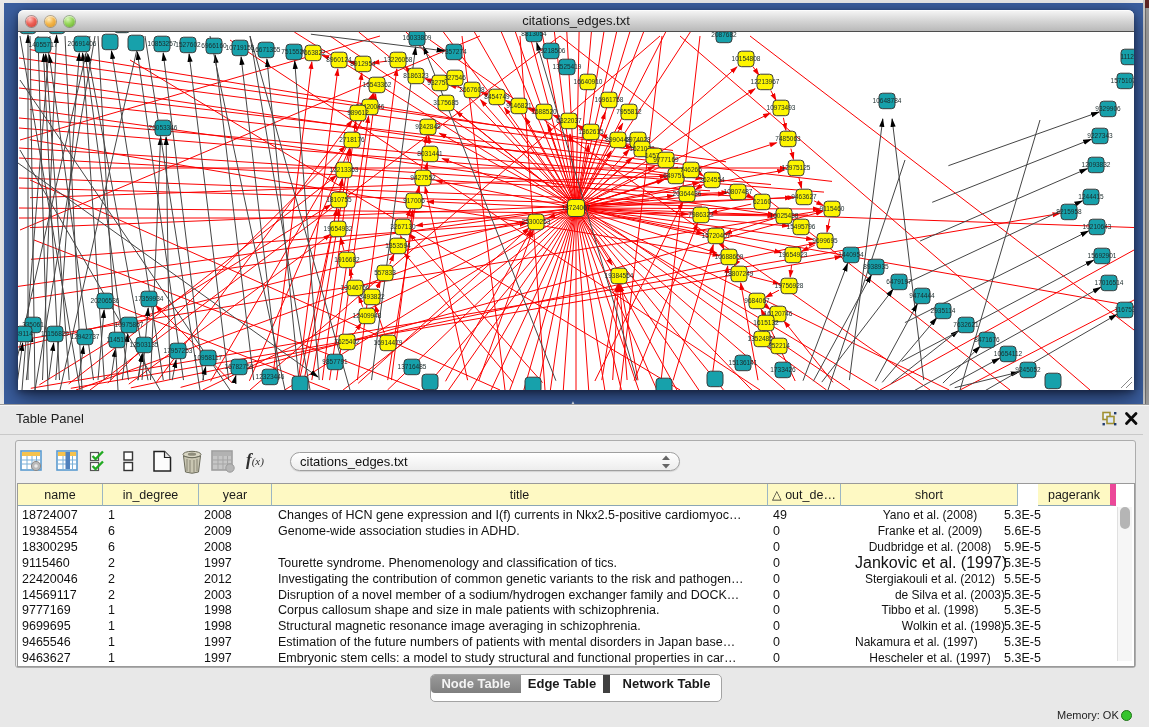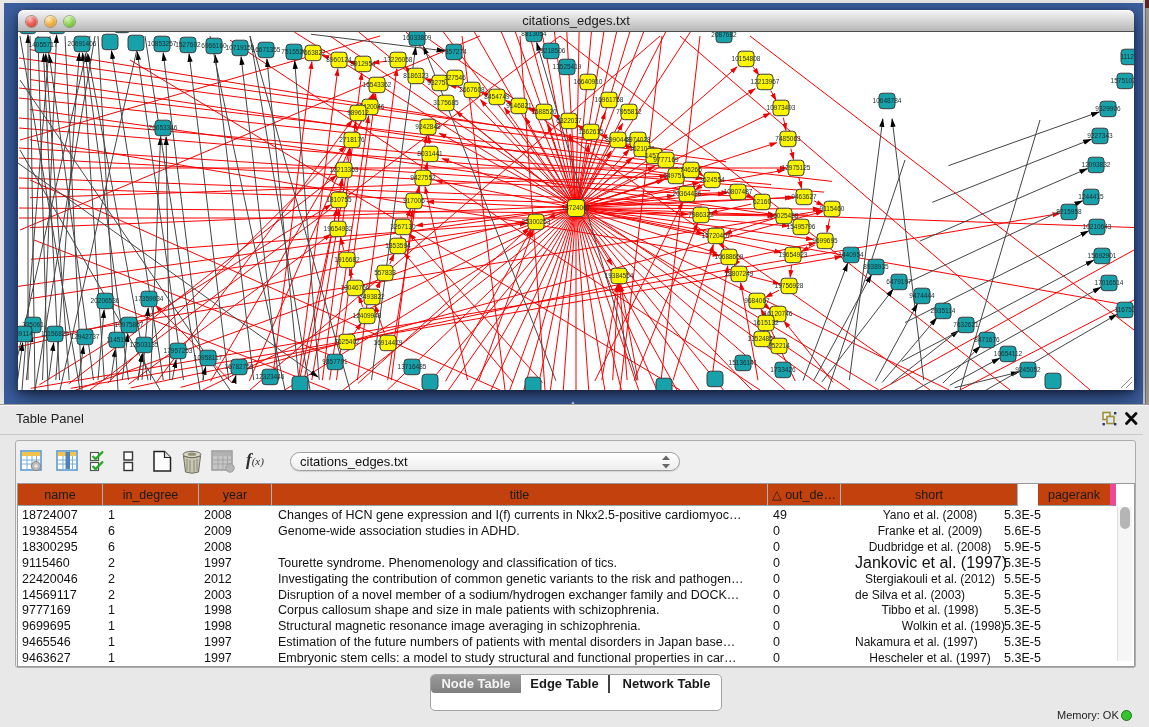--- a/index.html
+++ b/index.html
@@ -17,35 +17,35 @@
 .light { position:absolute; top:15.5px; width:11px; height:11px; border-radius:50%; }
 #canvas { left:18px; top:32px; width:1116px; height:358px; background:#fff; overflow:hidden; }
 #panel { left:0; top:404px; width:1149px; height:323px; background:#e8e8e8;
   border-top:1px solid #9c9c9c; box-shadow:inset 0 1px 0 #f6f6f6; }
 #ptitle { left:16px; top:411px; font-size:13px; color:#222; }
 #psep { left:0; top:434px; width:1143px; height:1px; background:#c9c9c9; }
 #container { left:15px; top:440px; width:1121px; height:228px; background:#efefef;
   border:1px solid #acacac; border-radius:3px; }
 #tablebox { left:17px; top:483px; width:1118px; height:184px; background:#fff;
   border:1px solid #9a9a9a; }
-.hcell { position:absolute; top:484px; height:22px; background:#c2410c;
+.hcell { position:absolute; top:484px; height:22px; background:#fef9c3;
   border-right:1px solid #9bb6c4; border-bottom:1px solid #8ba6b4; font-size:12.5px;
   color:#1a1a1a; text-align:center; line-height:22px; }
 .row { position:absolute; left:0; width:1117px; height:16px; font-size:12.5px; color:#111; line-height:16px; }
 .row span { position:absolute; white-space:nowrap; }
 #sbtrack { left:1117px; top:507px; width:15px; height:154px; background:#f6f6f6;
   border-left:1px solid #e0e0e0; }
 #sbthumb { left:1119.5px; top:507px; width:10px; height:22px; background:#b5b5b5; border-radius:5px; }
-#tabs { left:430px; top:674px; width:292px; height:37px; border:1px solid #a3a3a3;
+#tabs { left:430px; top:674px; width:292px; height:28px; border:1px solid #a3a3a3;
   border-radius:5px; background:#fff; font-size:13px; font-weight:bold; }
 #tab1 { position:absolute; left:0; top:0; width:90px; height:18px;
   background:linear-gradient(#9a9a9a,#7f7f7f); color:#f4f4f4; text-align:center;
   line-height:18px; border-radius:4px 0 0 4px; }
 #tab2 { position:absolute; left:90px; top:0; width:89px; height:18px; color:#1a1a1a;
-  text-align:center; line-height:18px; border-right:2px solid #404040; }
+  text-align:center; line-height:18px; border-right:7px solid #404040; }
 #tab3 { position:absolute; left:180px; top:0; width:111px; height:18px; color:#1a1a1a;
   text-align:center; line-height:18px; }
 #memory { left:1057px; top:709px; font-size:11px; color:#222; }
 #memdot { left:1121px; top:710px; width:11px; height:11px; border-radius:50%;
   background:#35c42d; border:1.5px solid #1f7318; }
 .ticon { position:absolute; top:450px; }
 #dropdown { left:290px; top:452px; width:390px; height:19px; background:linear-gradient(#fff,#ededed);
   border:1px solid #9f9f9f; border-radius:10px; font-size:13px; color:#111;
   line-height:18px; padding-left:9px; box-shadow:0 1px 1px rgba(0,0,0,0.12); }
 #collapse { left:569px; top:399px; color:#c9ccd4; font-size:8px; }
@@ -759,21 +759,21 @@
     <span style="left:773px">0</span>
     <span style="left:855px;width:150px;text-align:center;font-size:12px">Stergiakouli et al. (2012)</span>
     <span style="left:1004px">5.5E-5</span>
   </div>
 <div class="row" style="top:586.4999999999999px">
     <span style="left:22px">14569117</span>
     <span style="left:108px">2</span>
     <span style="left:204px">2003</span>
     <span style="left:278px">Disruption of a novel member of a sodium/hydrogen exchanger family and DOCK…</span>
     <span style="left:773px">0</span>
-    <span style="left:855px;width:150px;text-align:left;font-size:12px">de Silva et al. (2003)</span>
+    <span style="left:855px;width:150px;text-align:right;font-size:12px">de Silva et al. (2003)</span>
     <span style="left:1004px">5.3E-5</span>
   </div>
 <div class="row" style="top:602.3999999999999px">
     <span style="left:22px">9777169</span>
     <span style="left:108px">1</span>
     <span style="left:204px">1998</span>
     <span style="left:278px">Corpus callosum shape and size in male patients with schizophrenia.</span>
     <span style="left:773px">0</span>
     <span style="left:855px;width:150px;text-align:center;font-size:12px">Tibbo et al. (1998)</span>
     <span style="left:1004px">5.3E-5</span>

